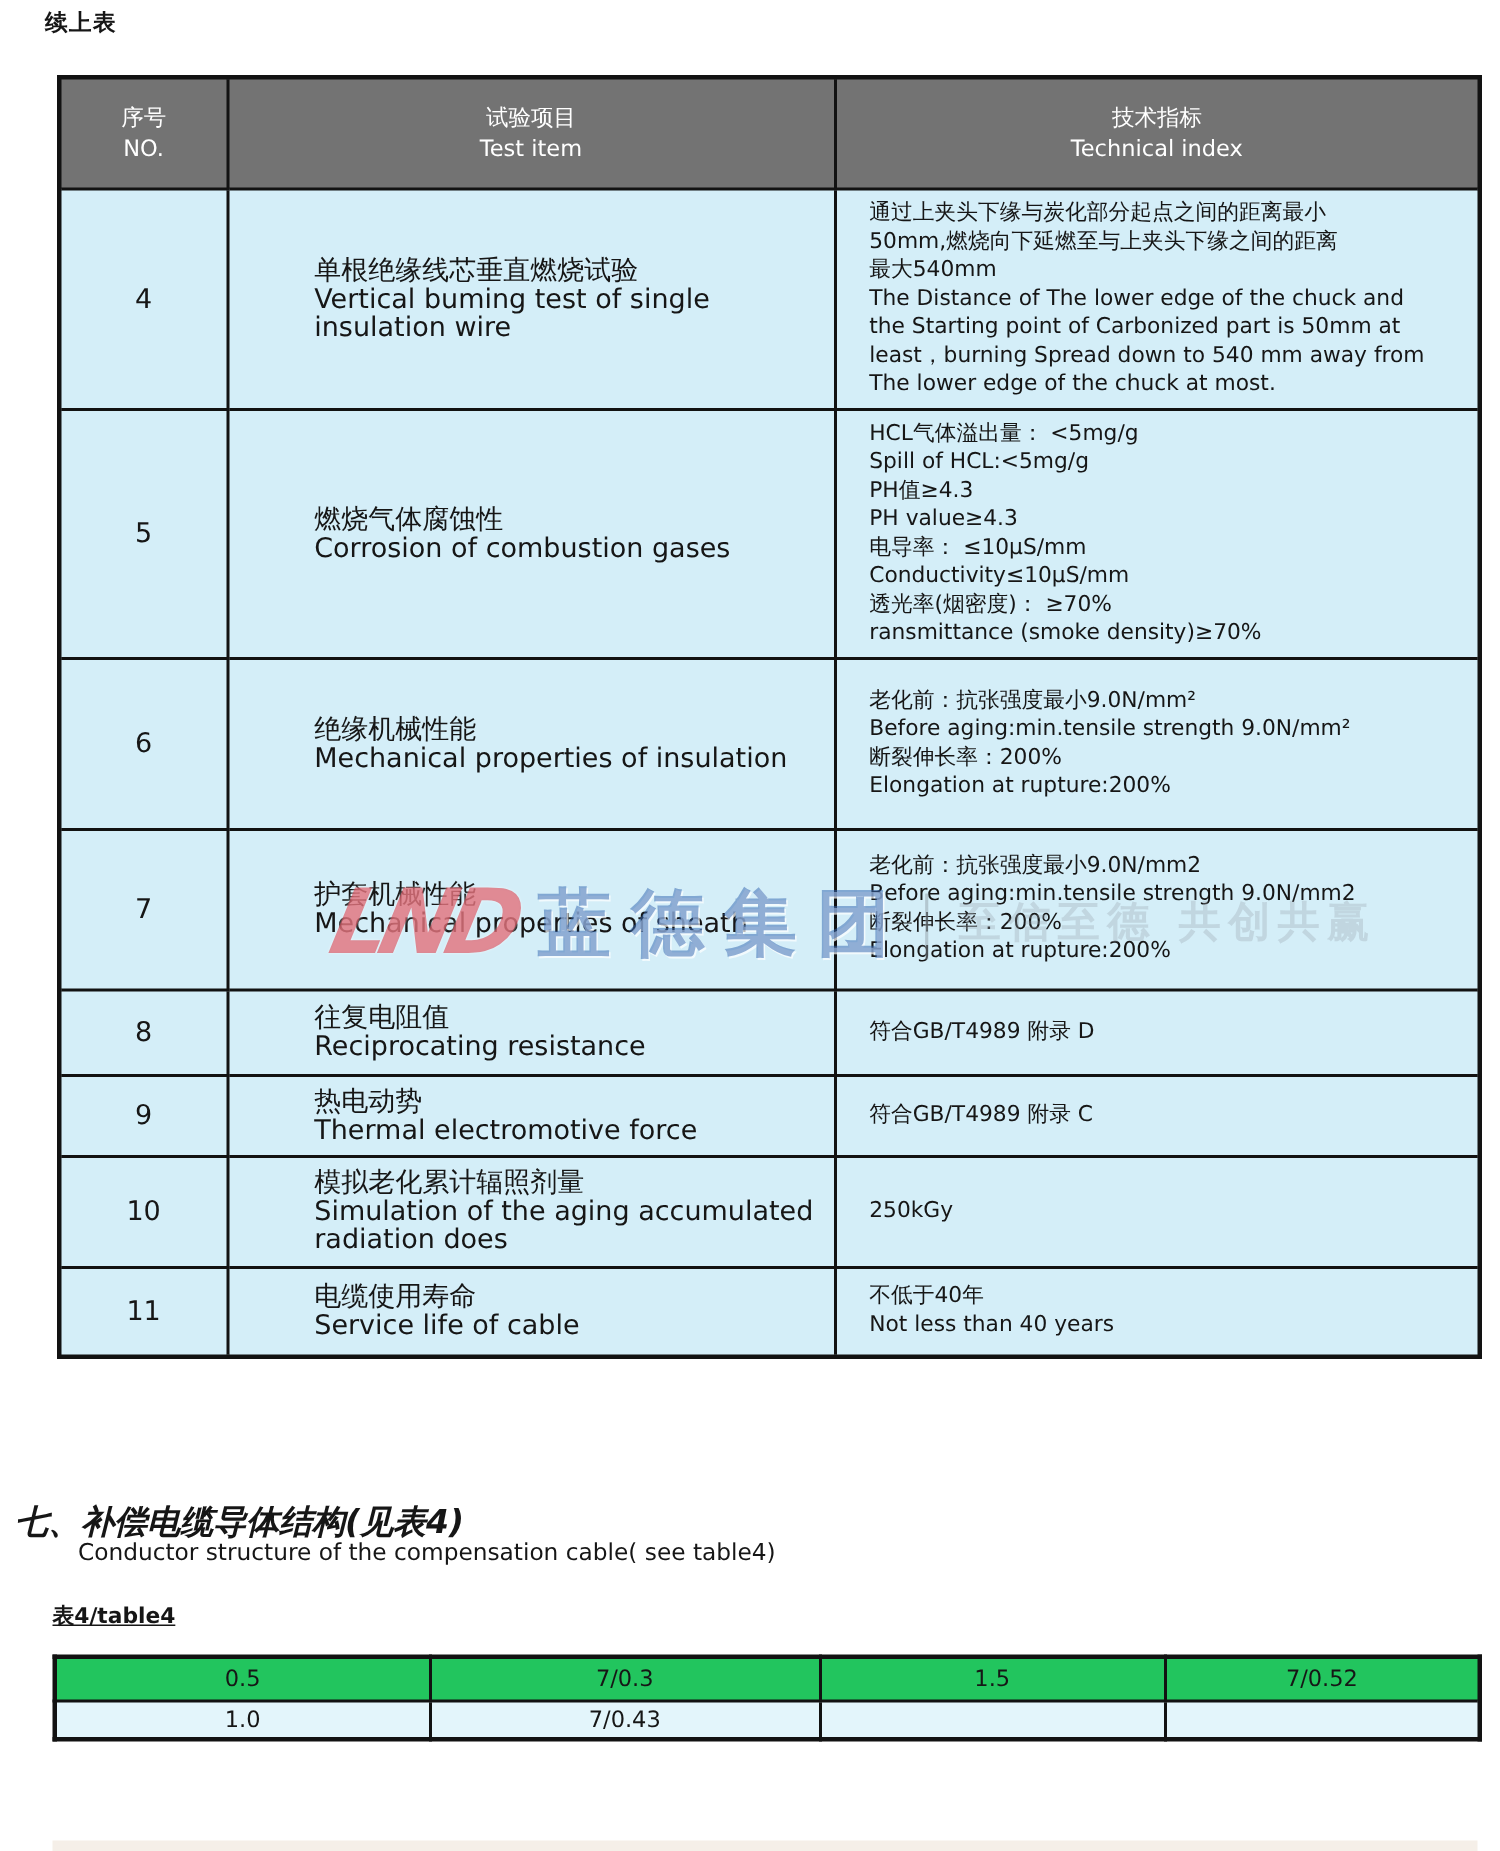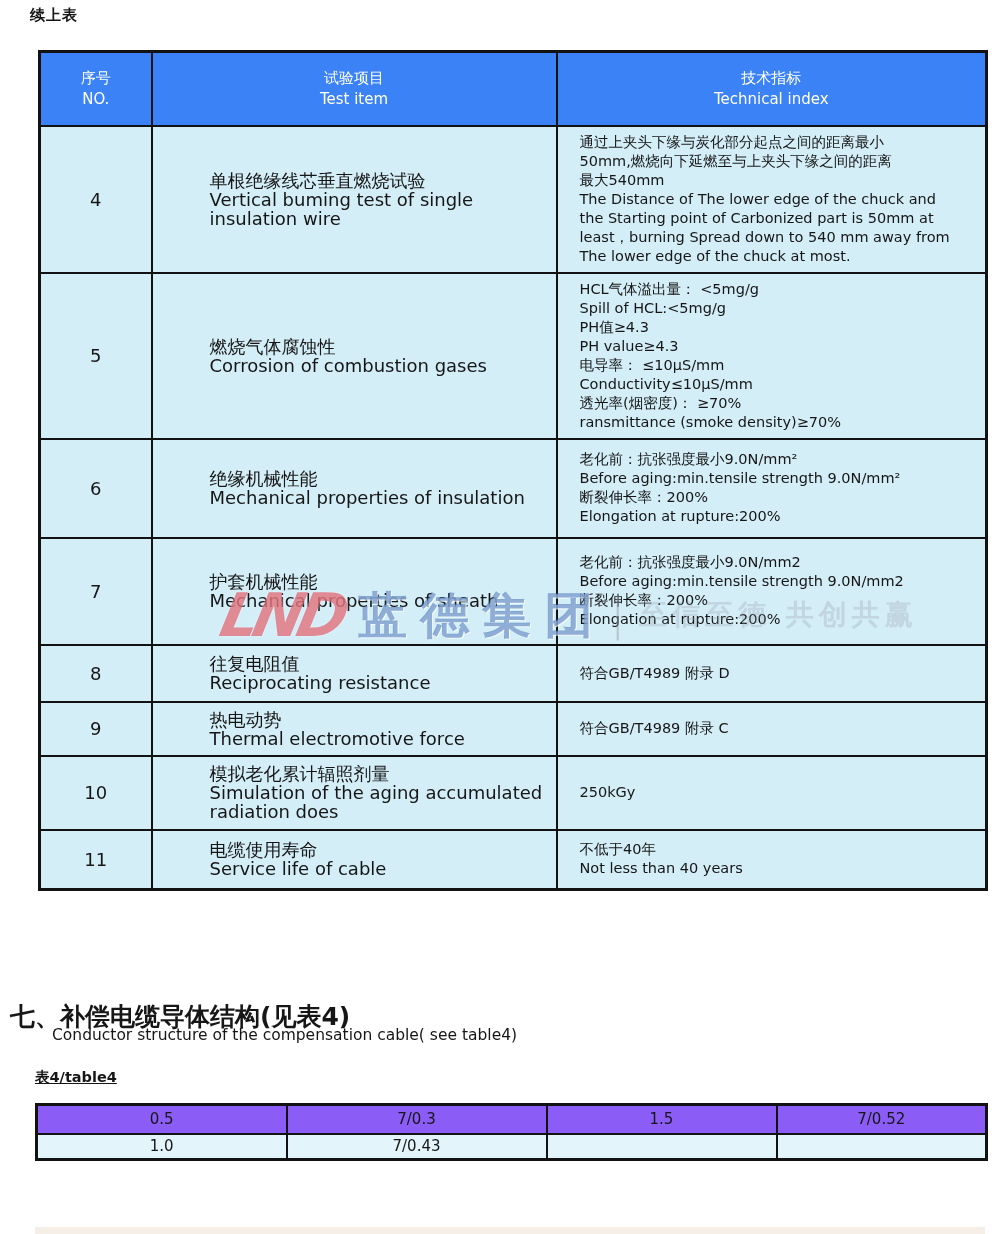--- a/index.html
+++ b/index.html
@@ -18,33 +18,33 @@
   }
 
   
   table { border-collapse:collapse; table-layout:fixed; }
   .t1 {
     position:absolute; left:38px; top:50px; width:947px;
     border:3px solid #121212;
   }
   .t1 th, .t1 td { border:2px solid #121212; }
   .t1 th {
-    background:#3b82f6; color:#ffffff; font-weight:normal;
+    background:#737373; color:#ffffff; font-weight:normal;
     font-size:15px; line-height:21px; text-align:center; height:74px;
   }
   .t1 td {
     background:#d4eef8; font-size:18px; line-height:19px;
     vertical-align:middle; padding:6px 4px;
   }
   .t1 td.no { text-align:center; }
   .t1 td.item { padding-left:57px; padding-right:8px; }
   .t1 td.idx { padding-left:22px; padding-right:4px; font-size:14.5px; }
   tr.rh153 td { height:117px; }
   tr.rh165 td { height:165px; }
-  tr.rh95  td { height:99px; }
+  tr.rh95  td { height:114px; }
   tr.rh107 td { height:107px; }
   tr.rh57  td { height:57px; }
   tr.rh54  td { height:54px; }
   tr.rh74  td { height:74px; }
   tr.rh60  td { height:60px; }
 
   
   .watermark {
     position:absolute; left:222px; top:586px; height:58px;
     display:flex; align-items:center; pointer-events:none; z-index:5;
@@ -66,21 +66,21 @@
     color:rgba(140,150,160,0.45);
   }
   .wm-slogan {
     margin-left:14px; font-size:28px; font-weight:bold; line-height:1;
     color:rgba(150,158,170,0.30); letter-spacing:5px;
   }
 
   
   .sec7-cn {
     position:absolute; left:10px; top:1000px;
-    font-size:25px; font-weight:bold;
+    font-size:22px; font-weight:bold;font-style:italic;
   }
   .sec7-en {
     position:absolute; left:52px; top:1026px;
     font-size:15.5px;
   }
   .table4-label {
     position:absolute; left:35px; top:1068px;
     font-size:14.5px; font-weight:bold;text-decoration:underline;
   }
 
@@ -91,21 +91,21 @@
   }
   .t4 th, .t4 td { border:2px solid #121212; }
   .t4 th {
     background:#5b9dd7; color:#ffffff; font-weight:normal;
     font-size:13.5px; line-height:17px; text-align:center; height:63px;
     padding:2px 2px;
   }
   .t4 td {
     font-size:15px; text-align:center; vertical-align:middle;
   }
-  .t4 tr.r1 td { background:#8b5cf6; height:29px; }
+  .t4 tr.r1 td { background:#22c55e; height:29px; }
   .t4 tr.r2 td { background:#e3f5fb; height:26px; }
 
   
   .bottom-strip {
     position:absolute; left:35px; top:1227px; width:950px; height:7px;
     background:#f5efe8;
   }
 </style>
 </head>
 <body>

